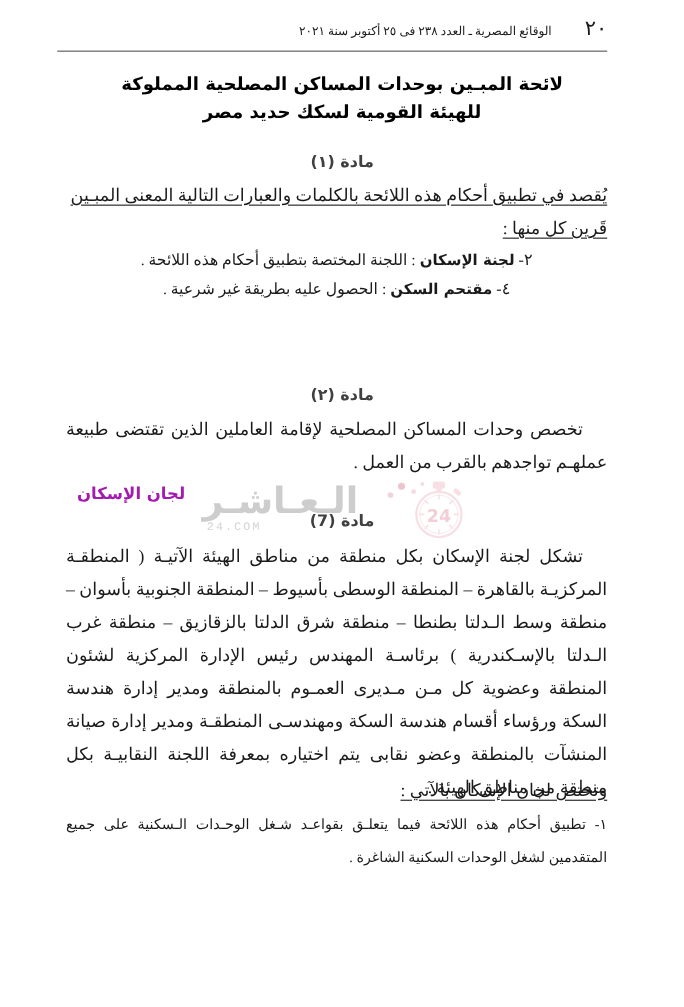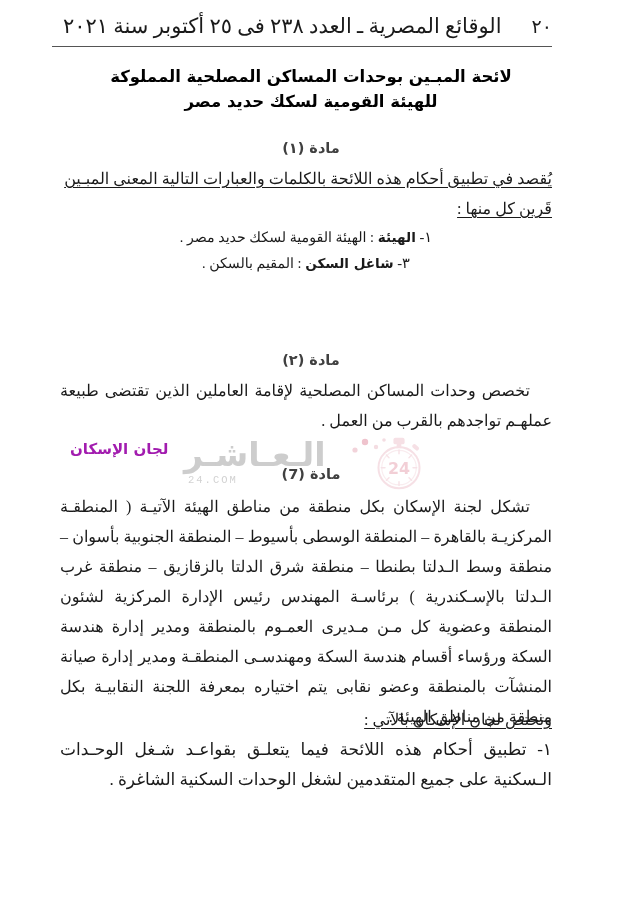--- a/index.html
+++ b/index.html
@@ -39,21 +39,21 @@
     justify-content: flex-start;
     font-size: 15.5px;
     letter-spacing: 0;
     white-space: nowrap;
   }
   .page-number {
     font-size: 19px;
     margin-left: 30px;
   }
   .header-title {
-    font-size: 21px;
+    font-size: 11px;
   }
   .header-rule {
     position: absolute;
     top: 46px;
     right: 70px;
     width: 500px;
     height: 0;
     border-top: 1.6px solid #555;
   }
 
@@ -132,21 +132,21 @@
   .def-desc { font-size: 14.2px; }
 
   
   .clause-list {
     position: absolute;
     right: 70px;
     left: 60px;
     list-style: none;
     margin: 0;
     padding: 0;
-    font-size: 17px;
+    font-size: 13px;
     line-height: 30px;
   }
   .clause-item {
     text-align: justify;
     text-align-last: right;
   }
 
   
   .watermark {
     position: absolute;
@@ -256,30 +256,30 @@
       <span class="line2">للهيئة القومية لسكك حديد مصر</span>
     </div>
 
     <div class="article-heading" style="position:absolute; top:140px; right:70px; left:70px;">مادة (١)</div>
 
     <div class="body-block underlined right-line" style="top:164px;">يُقصد في تطبيق أحكام هذه اللائحة بالكلمات والعبارات التالية المعنى المبـين</div>
     <div class="body-block underlined right-line" style="top:194px;">قَرين كل منها :</div>
 
     <ul class="def-list" style="top:224px;">
       <li class="def-item">
-        <span>١-</span>
-        <span class="def-term">الهيئة</span>
+        <span>٢-</span>
+        <span class="def-term">لجنة الإسكان</span>
         <span class="def-sep">:</span>
-        <span class="def-desc">الهيئة القومية لسكك حديد مصر .</span>
+        <span class="def-desc">اللجنة المختصة بتطبيق أحكام هذه اللائحة .</span>
       </li>
       <li class="def-item">
-        <span>٣-</span>
-        <span class="def-term">شاغل السكن</span>
+        <span>٤-</span>
+        <span class="def-term">مقتحم السكن</span>
         <span class="def-sep">:</span>
-        <span class="def-desc">المقيم بالسكن .</span>
+        <span class="def-desc">الحصول عليه بطريقة غير شرعية .</span>
       </li>
     </ul>
 
     <div class="article-heading" style="position:absolute; top:352px; right:70px; left:70px;">مادة (٢)</div>
     <div class="body-block indent" style="top:376px;">تخصص وحدات المساكن المصلحية لإقامة العاملين الذين تقتضى طبيعة عملهـم تواجدهم بالقرب من العمل .</div>
 
     <div class="section-heading" style="position:absolute; top:440px; right:70px; left:70px;">لجان الإسكان</div>
     <div class="article-heading" style="position:absolute; top:466px; right:70px; left:70px;">مادة (7)</div>
 
     <div class="body-block indent" style="top:492px;">تشكل لجنة الإسكان بكل منطقة من مناطق الهيئة الآتيـة ( المنطقـة المركزيـة بالقاهرة – المنطقة الوسطى بأسيوط – المنطقة الجنوبية بأسوان – منطقة وسط الـدلتا بطنطا – منطقة شرق الدلتا بالزقازيق – منطقة غرب الـدلتا بالإسـكندرية ) برئاسـة المهندس رئيس الإدارة المركزية لشئون المنطقة وعضوية كل مـن مـديرى العمـوم بالمنطقة ومدير إدارة هندسة السكة ورؤساء أقسام هندسة السكة ومهندسـى المنطقـة ومدير إدارة صيانة المنشآت بالمنطقة وعضو نقابى يتم اختياره بمعرفة اللجنة النقابيـة بكل منطقة من مناطق الهيئة .</div>

